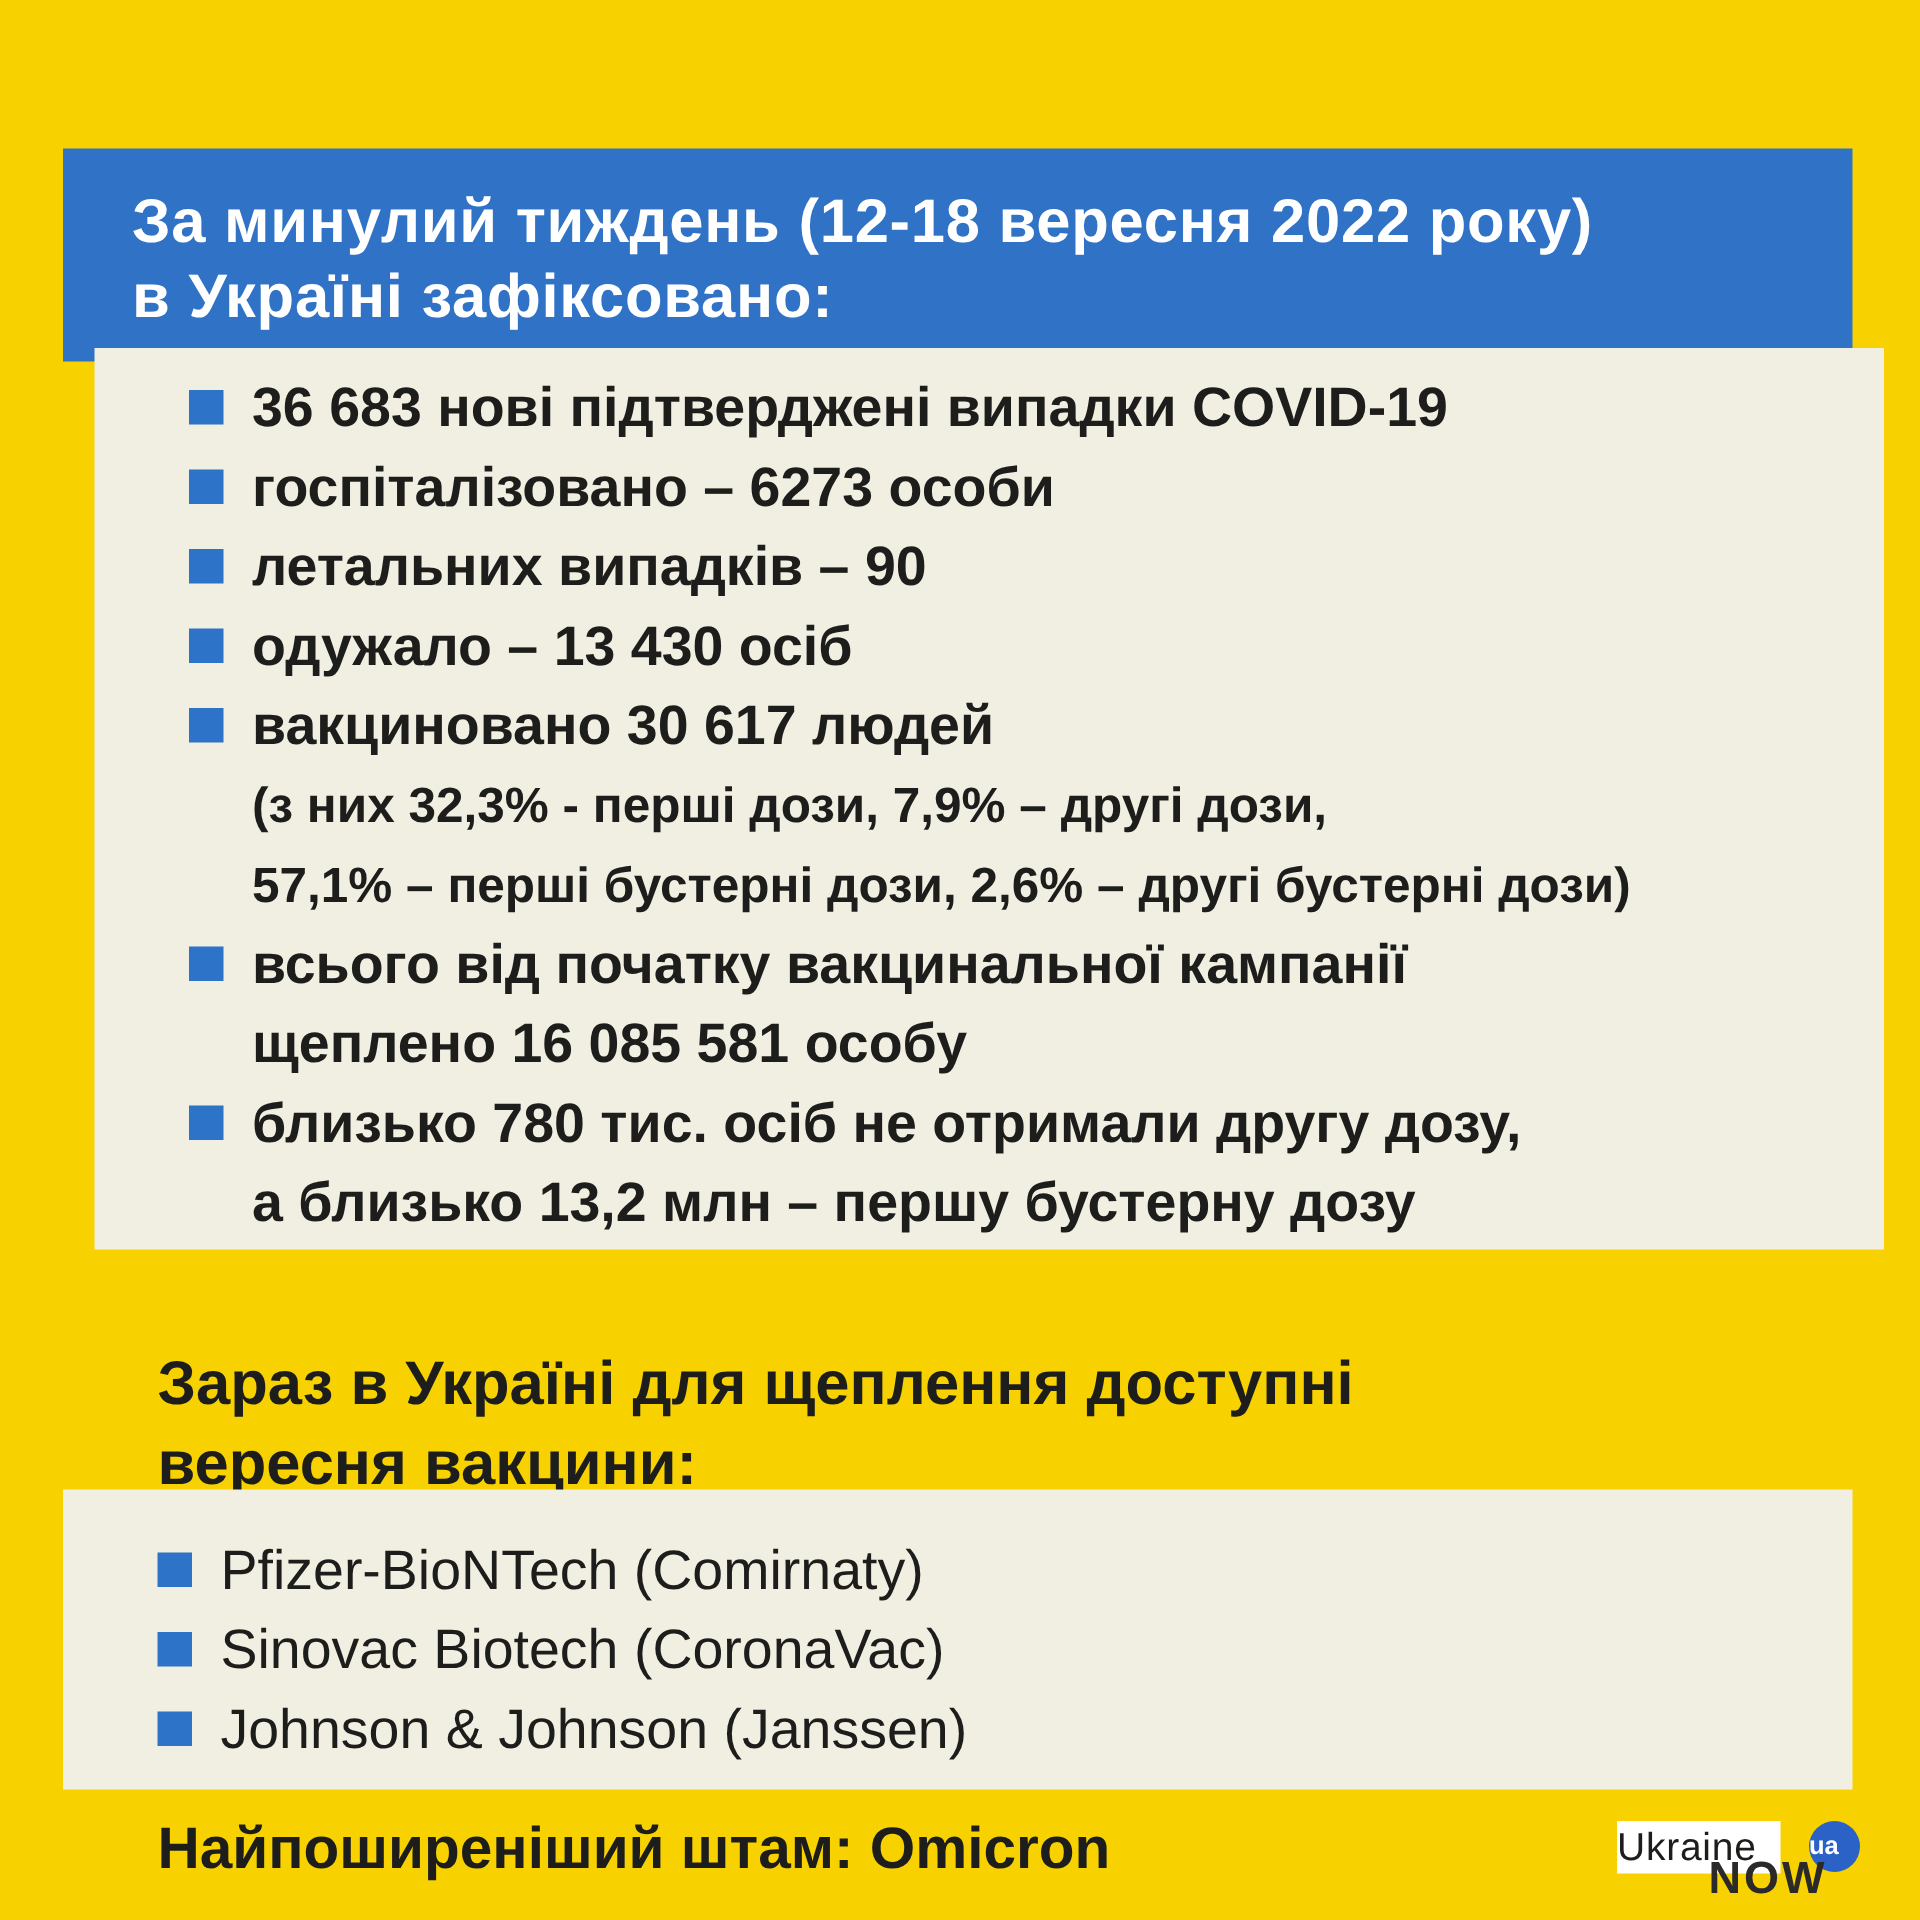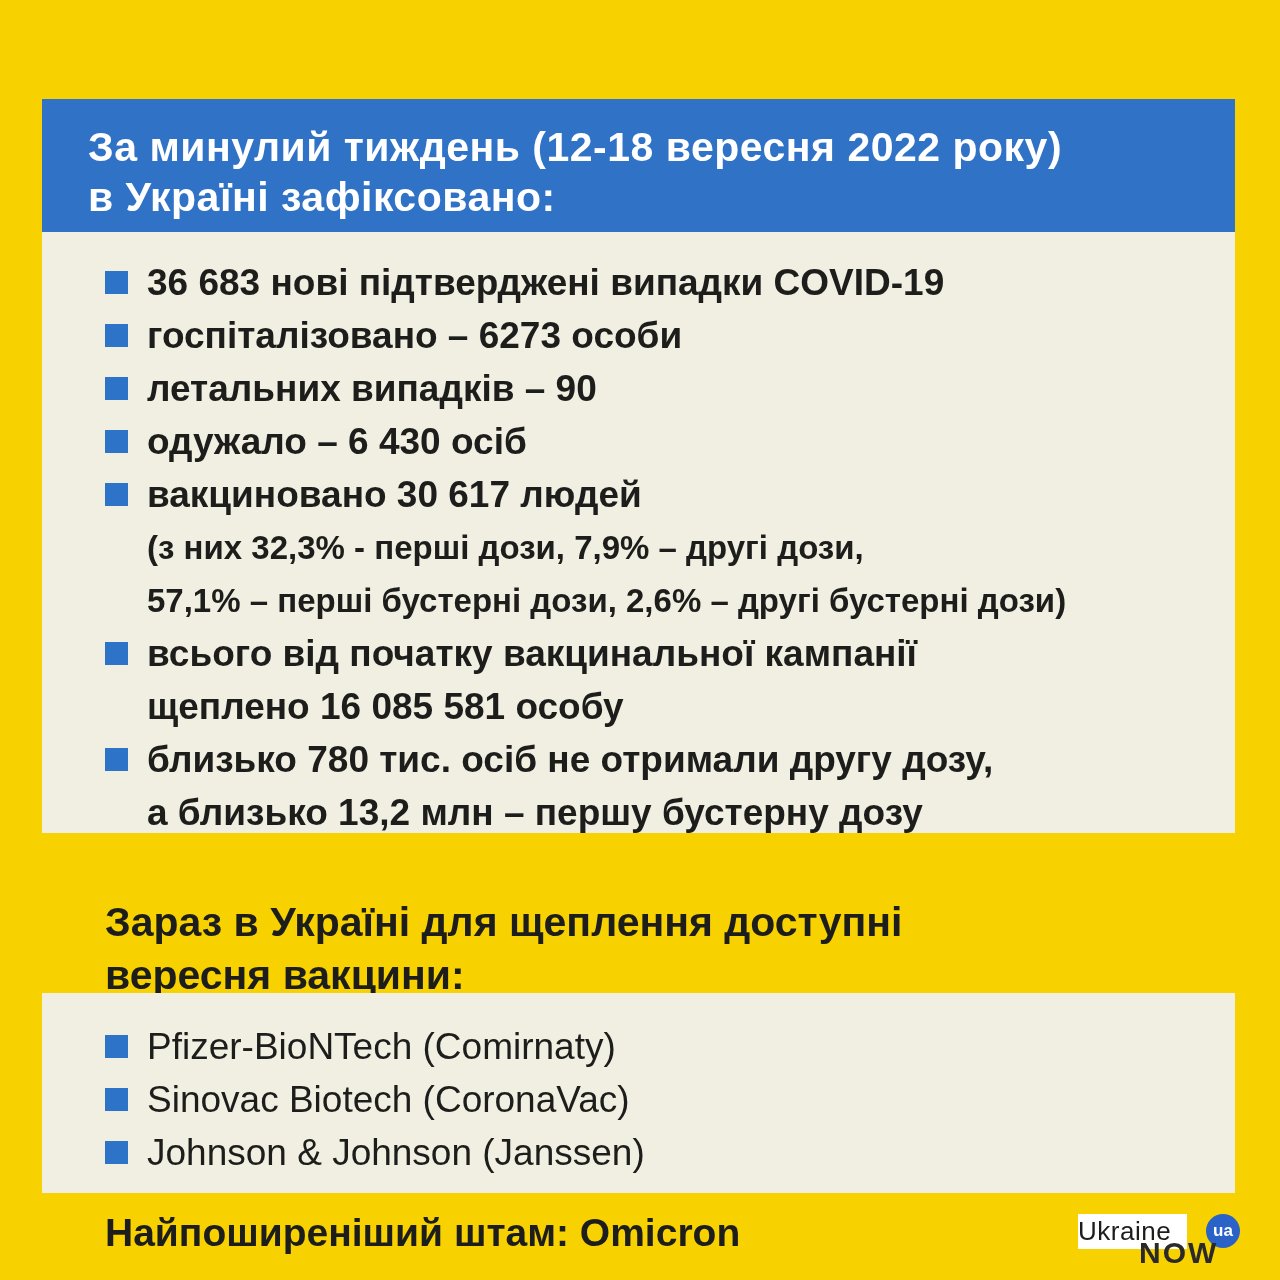--- a/index.html
+++ b/index.html
@@ -15,21 +15,21 @@
     position:absolute;left:42px;top:55px;width:1193px;height:142px;
     background:#2F72C6;color:#FFFFFF;
     padding:23px 0 0 46px;box-sizing:border-box;
     font-size:41px;line-height:50px;font-weight:600;
     letter-spacing:.5px;white-space:nowrap;margin-top:44px;
   }
   .panel{
     position:absolute;left:42px;width:1193px;
     background:#F1EFE2;box-sizing:border-box;
   }
-  .panel1{top:232px;height:601px;padding:24px 20px 0 63px;}
+  .panel1{top:232px;height:601px;padding:13px 20px 0 63px;margin-left:21px;}
   .panel2{top:993px;height:200px;padding:27px 20px 0 63px;}
   .line{
     line-height:53px;font-size:37px;font-weight:700;
     white-space:nowrap;display:flex;align-items:flex-start;
   }
   .line .bullet{
     flex:none;width:23px;height:23px;background:#2D73C8;
     margin:15px 19px 0 0;display:inline-block;
   }
   .indent{padding-left:42px;}
@@ -50,21 +50,21 @@
     text-align:left;letter-spacing:.5px;z-index:1;
   }
   .logo-now{
     position:absolute;left:1139px;top:1238px;
     color:#2B2A29;font-size:30px;line-height:30px;font-weight:700;
     letter-spacing:2px;z-index:2;
   }
   .logo-ua{
     position:absolute;left:1206px;top:1214px;width:34px;height:34px;
     background:#2A62C8;border-radius:50%;color:#FFFFFF;
-    font-size:17px;line-height:34px;font-weight:700;text-align:center;
+    font-size:17px;line-height:34px;font-weight:700;
     z-index:1;
   }
 </style>
 </head>
 <body>
 
 <div class="header">
   <div>За минулий тиждень (12-18 вересня 2022 року)</div>
   <div>в Україні зафіксовано:</div>
 </div>
@@ -77,21 +77,21 @@
   <div class="line">
     <span class="bullet"></span>
     <span>госпіталізовано – 6273 особи</span>
   </div>
   <div class="line">
     <span class="bullet"></span>
     <span>летальних випадків – 90</span>
   </div>
   <div class="line">
     <span class="bullet"></span>
-    <span>одужало – 6 430 осіб</span>
+    <span>одужало – 13 430 осіб</span>
   </div>
   <div class="line">
     <span class="bullet"></span>
     <span>вакциновано 30 617 людей</span>
   </div>
   <div class="line indent sub">
     <span>(з них 32,3% - перші дози, 7,9% – другі дози,</span>
   </div>
   <div class="line indent sub">
     <span>57,1% – перші бустерні дози, 2,6% – другі бустерні дози)</span>

